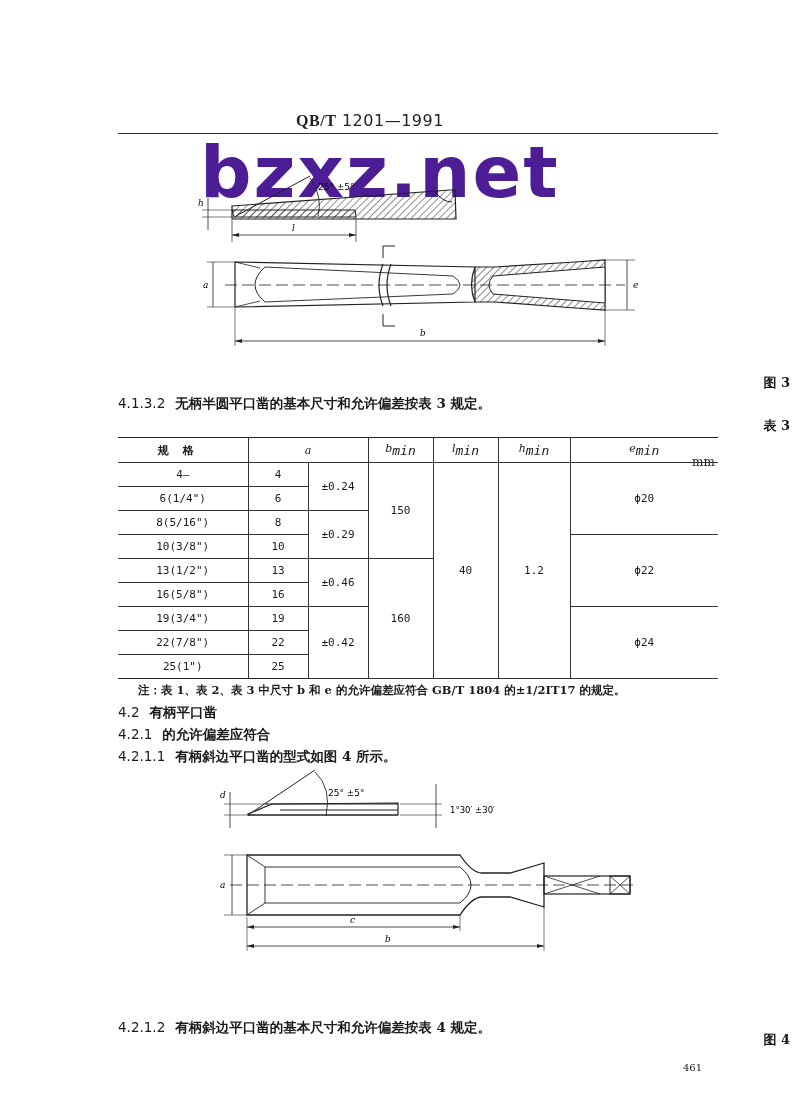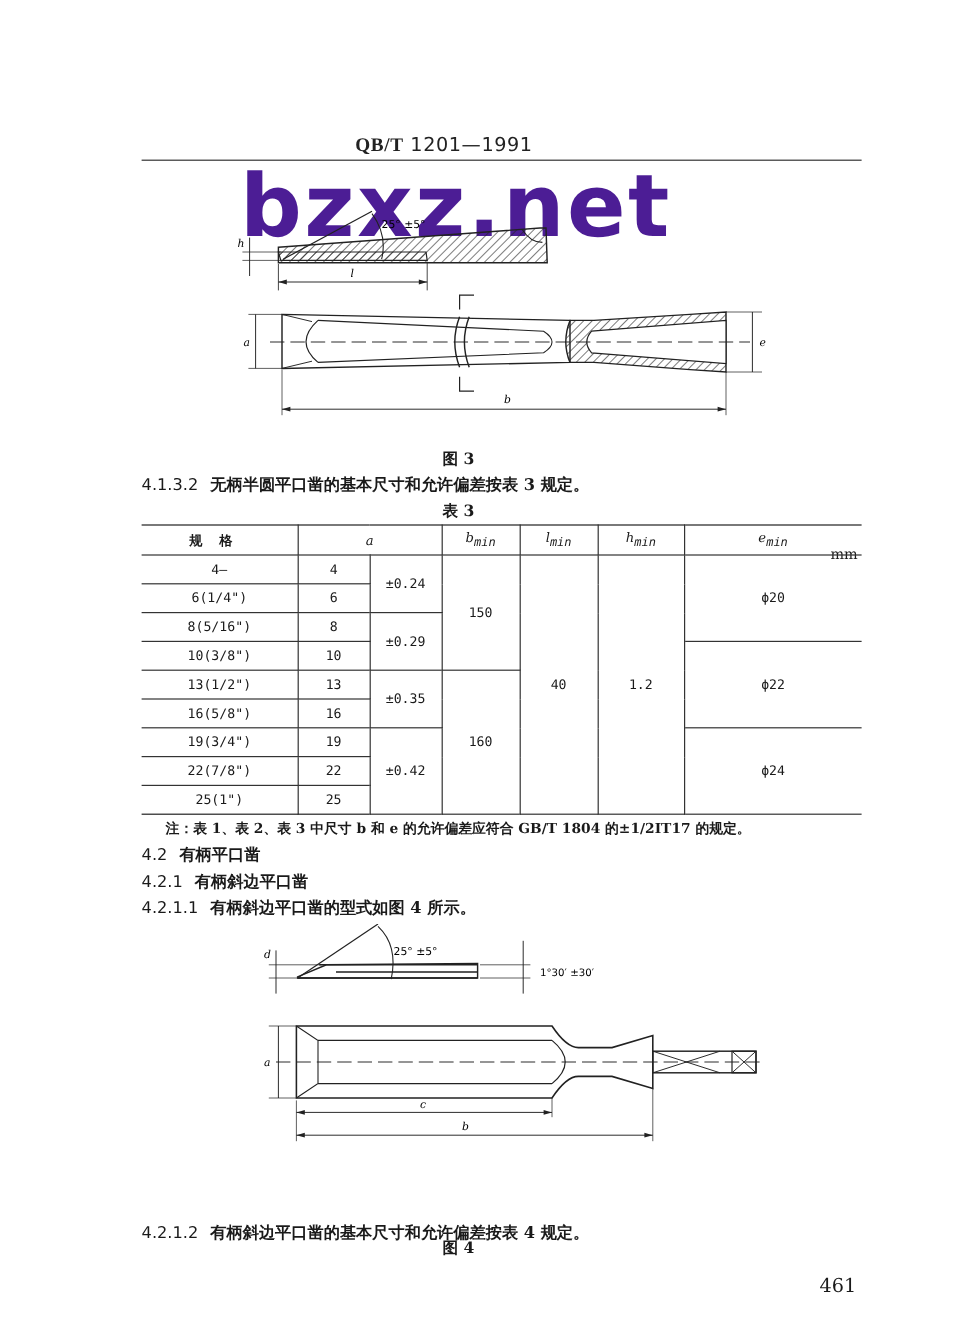--- a/index.html
+++ b/index.html
@@ -15,42 +15,42 @@
   }
   .header-code .qb { font-weight: bold; font-family: "Liberation Serif", serif; }
   .header-code .num { font-family: "DejaVu Sans", sans-serif; }
   .header-rule { left: 118px; top: 133px; width: 600px; height: 0; border-top: 1.5px solid #333; }
   .watermark {
     left: 200px; top: 130px; font-family: "DejaVu Sans", sans-serif;
     font-weight: bold; font-size: 72px; color: #4c1d95; letter-spacing: 2px;
     z-index: 0;
   }
   svg.fig { position: absolute; z-index: 1; }
-  .caption { font-size: 13px; font-weight: bold; text-align: center; width: 764px; left: 0; }
+  .caption { font-size: 13px; font-weight: bold; text-align: right; width: 764px; left: 0; padding-left: 26px; }
   .para { left: 118px; font-size: 13.5px; font-weight: bold; white-space: nowrap; text-align: right; }
   .para .sec { font-family: "DejaVu Sans", sans-serif; font-weight: normal; margin-right: 10px; }
   .unit { font-size: 12px; }
   table.spec {
     position: absolute; left: 118px; top: 437px; width: 600px;
     border-collapse: collapse; font-size: 11px; z-index: 1;
     font-family: "DejaVu Sans Mono", "Liberation Mono", monospace;
   }
   table.spec td, table.spec th {
     border: 1px solid #333; text-align: center; padding: 0; height: 23px;
     font-weight: normal;
   }
   table.spec tr:first-child th { border-top: 1.5px solid #222; height: 24px; }
   table.spec tr:last-child td { border-bottom: 1.5px solid #222; }
   table.spec th:first-child, table.spec td.spec-col { border-left: none; }
   table.spec th:last-child, table.spec td.last-col { border-right: none; }
   table.spec th.cjk { font-family: "DejaVu Serif", serif; font-weight: bold; letter-spacing: 14px; }
   table.spec th i { font-family: "DejaVu Serif", serif; }
-  table.spec th sub { font-size: 10px; font-style: italic; }
+  table.spec th sub { font-size: 13px; font-style: italic; }
   .note { left: 138px; top: 683px; font-size: 11.5px; font-weight: bold; white-space: nowrap; }
-  .page-num { left: 683px; top: 1062px; font-size: 16px; }
+  .page-num { left: 683px; top: 1062px; font-size: 10px; }
 </style>
 </head>
 <body>
 
 <div class="abs header-code">
   <span class="qb">QB/T</span>
   <span class="num">1201—1991</span>
 </div>
 <div class="abs header-rule"></div>
 
@@ -174,21 +174,21 @@
     <td rowspan="2">±0.29</td>
   </tr>
   <tr>
     <td class="spec-col">10(3/8")</td>
     <td>10</td>
     <td rowspan="3" class="last-col">ϕ22</td>
   </tr>
   <tr>
     <td class="spec-col">13(1/2")</td>
     <td>13</td>
-    <td rowspan="2">±0.35</td>
+    <td rowspan="2">±0.46</td>
     <td rowspan="5">160</td>
   </tr>
   <tr>
     <td class="spec-col">16(5/8")</td>
     <td>16</td>
   </tr>
   <tr>
     <td class="spec-col">19(3/4")</td>
     <td>19</td>
     <td rowspan="3">±0.42</td>
@@ -204,21 +204,21 @@
   </tr>
 </tbody>
   </table>
 
 <div class="abs note">注：表 1、表 2、表 3 中尺寸 b 和 e 的允许偏差应符合 GB/T 1804 的±1/2IT17 的规定。</div>
 
 <div class="abs para" style="top:704px;">
   <span class="sec">4.2</span><span>有柄平口凿</span>
 </div>
 <div class="abs para" style="top:726px;">
-  <span class="sec">4.2.1</span><span>有柄斜边平口凿</span>
+  <span class="sec">4.2.1</span><span>的允许偏差应符合</span>
 </div>
 <div class="abs para" style="top:748px;">
   <span class="sec">4.2.1.1</span><span>有柄斜边平口凿的型式如图 4 所示。</span>
 </div>
 
 <svg class="fig" style="left:210px; top:770px;" width="320" height="60" viewBox="0 0 320 60">
   <polygon points="38,44 62,34 188,33 188,40 70,40 188,40 188,45 38,45" fill="none" stroke="#222" stroke-width="1.2"></polygon>
   <line x1="38" y1="45" x2="188" y2="45" stroke="#222" stroke-width="1.2"></line>
   <line x1="56" y1="34" x2="188" y2="34" stroke="#222" stroke-width="1.2"></line>
   <line x1="38" y1="45" x2="105" y2="0" stroke="#222" stroke-width="1"></line>

